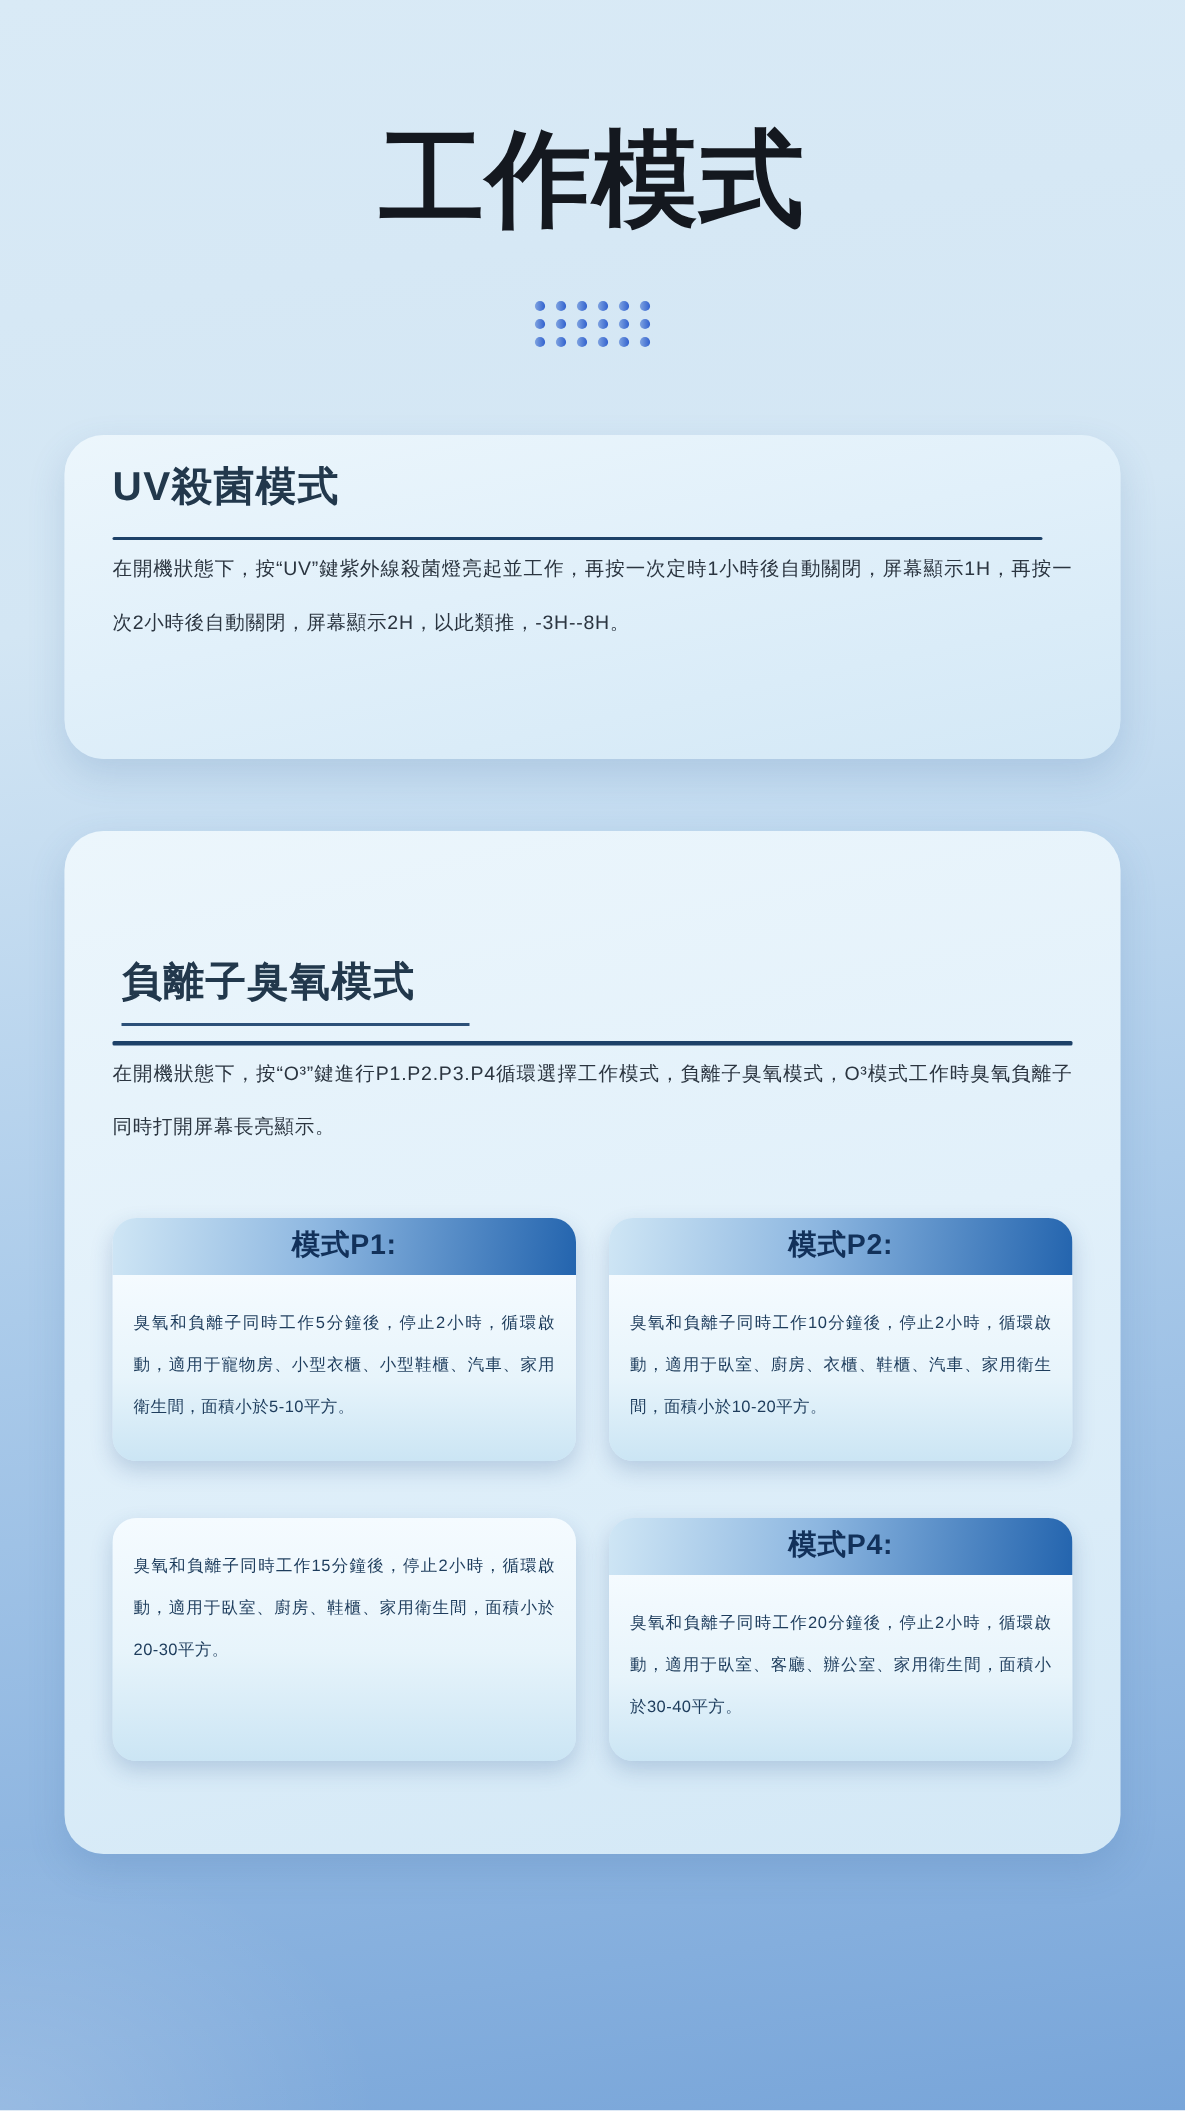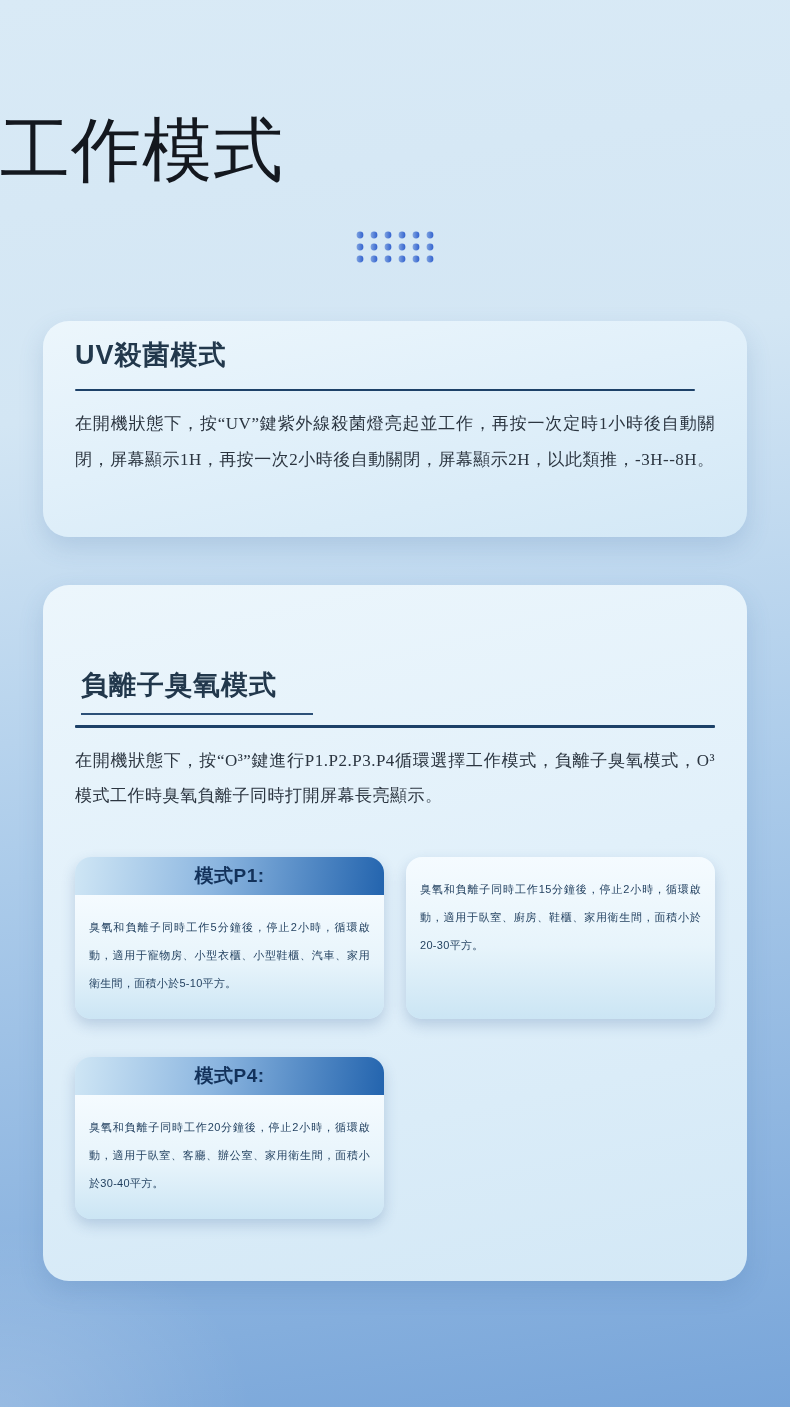--- a/index.html
+++ b/index.html
@@ -13,25 +13,25 @@
     width: 790px;
     height: 1407px;
     overflow: hidden;
     background:
       radial-gradient(420px 300px at 0% 100%, rgba(255,255,255,0.18), rgba(255,255,255,0) 60%),
       linear-gradient(172deg, #d9eaf6 0%, #d3e6f4 28%, #abcbea 58%, #78a5d9 100%);
   }
 
   
   .hero-title {
-    padding-top: 111px;
-    text-align: left;
+    padding-top: 80px;
+    text-align: center;
     font-size: 70px;
     line-height: 1.12;
-    font-weight: 400;
+    font-weight: 700;
     letter-spacing: 1px;
     color: #14181f;
   }
   .dots-wrap { text-align: center; margin-top: 40px; height: 36px; }
 
   
   .card {
     width: 704px;
     margin: 0 auto;
     border-radius: 26px;
@@ -50,27 +50,26 @@
   }
   .divider {
     height: 2px;
     background: #1d4168;
     margin: 16px 20px 0 0;
     border-radius: 1px;
   }
   .divider.thick { height: 3px; margin: 10px 0 0 0; }
 
   .card p {
-    font-size: 17px;
+    font-size: 13px;
     line-height: 36px;
     letter-spacing: 0.5px;
     color: #2b3540;
-    margin-top: 15px;
+    margin-top: 1px;
     text-align: justify;
-    font-family: Liberation Serif, serif;
   }
   .card-ozone p { line-height: 35px; }
 
   .oz-heading-row { padding-left: 6px; }
   .oz-heading {
     display: inline-block;
     border-bottom: 2px solid #2c5078;
     padding: 0 36px 10px 0;
     margin-top: 44px;
   }
@@ -162,20 +161,24 @@
     <div class="divider thick"></div>
     <p>在開機狀態下，按“O³”鍵進行P1.P2.P3.P4循環選擇工作模式，負離子臭氧模式，O³模式工作時臭氧負離子同時打開屏幕長亮顯示。</p>
 
     <div class="modes">
 
       <div class="mode">
         <div class="mode-head">模式P1:</div>
         <div class="mode-body">臭氧和負離子同時工作5分鐘後，停止2小時，循環啟動，適用于寵物房、小型衣櫃、小型鞋櫃、汽車、家用衛生間，面積小於5-10平方。</div>
       </div>
 
+      <div class="mode">
+        <div class="mode-head">模式P2:</div>
+        <div class="mode-body">臭氧和負離子同時工作10分鐘後，停止2小時，循環啟動，適用于臥室、廚房、衣櫃、鞋櫃、汽車、家用衛生間，面積小於10-20平方。</div>
+      </div>
 
       <div class="mode">
         <div class="mode-body">臭氧和負離子同時工作15分鐘後，停止2小時，循環啟動，適用于臥室、廚房、鞋櫃、家用衛生間，面積小於20-30平方。</div>
       </div>
 
       <div class="mode">
         <div class="mode-head">模式P4:</div>
         <div class="mode-body">臭氧和負離子同時工作20分鐘後，停止2小時，循環啟動，適用于臥室、客廳、辦公室、家用衛生間，面積小於30-40平方。</div>
       </div>
 

